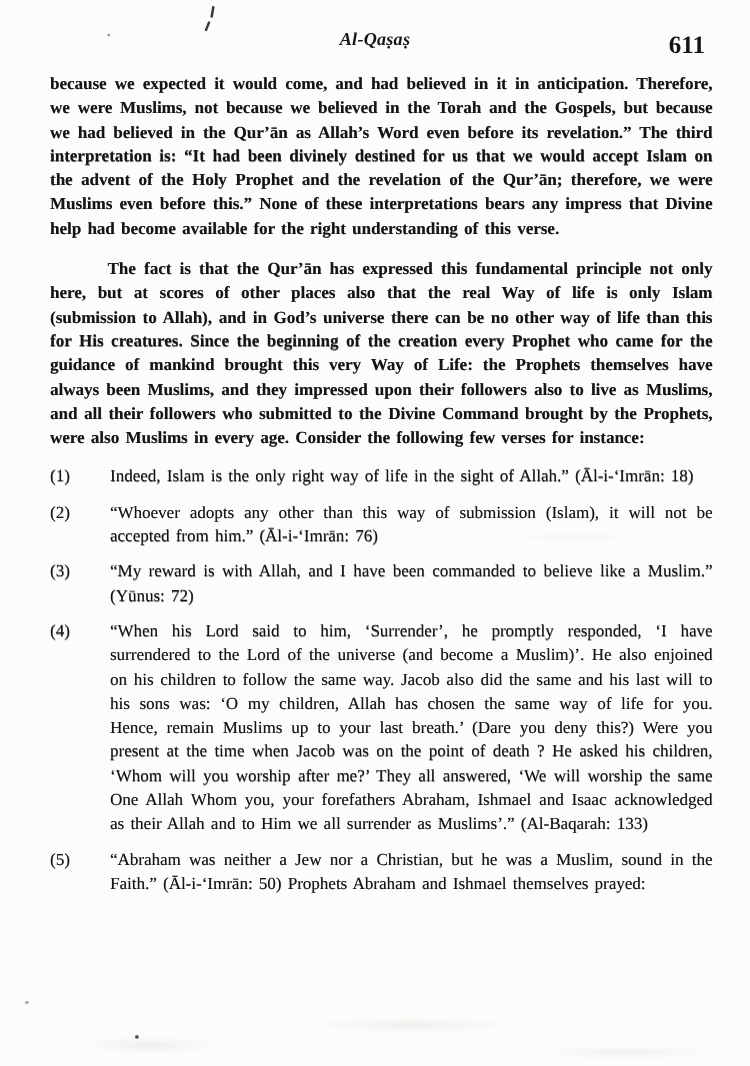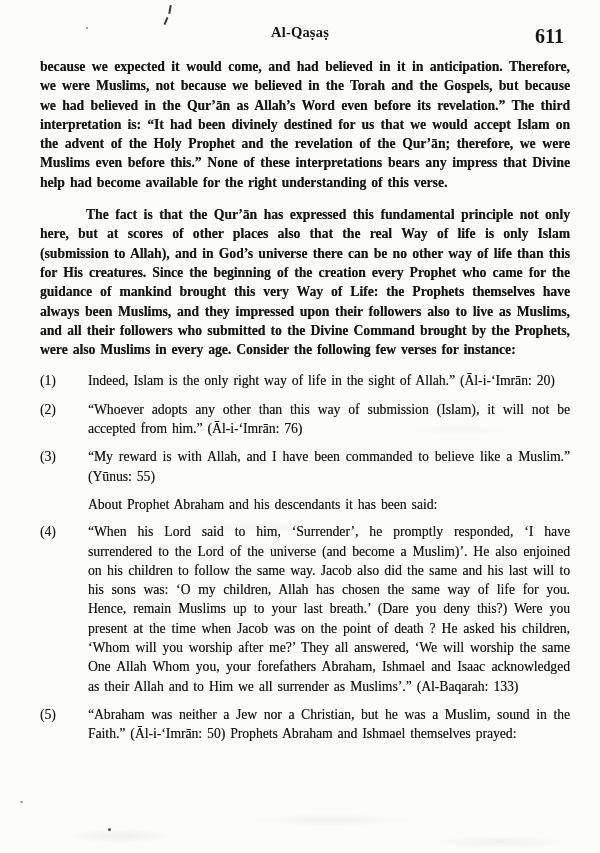--- a/index.html
+++ b/index.html
@@ -23,20 +23,21 @@
   }
   .page-header {
     position: absolute;
     top: 24px; left: 0; right: 0;
     height: 22px;
   }
   .running-title {
     position: absolute;
     left: 50%; transform: translateX(-50%);
     font-size: 14.5px;
+    font-style: italic;
     font-weight: bold;
     letter-spacing: 0.2px;
     white-space: nowrap;
   }
   .page-num {
     position: absolute;
     right: 36px; top: 1px;
     font-size: 20px;
     font-weight: bold;
   }
@@ -95,34 +96,33 @@
   </header>
 
   <main class="content">
 
     <p class="para">because we expected it would come, and had believed in it in anticipation. Therefore, we were Muslims, not because we believed in the Torah and the Gospels, but because we had believed in the Qur’ān as Allah’s Word even before its revelation.” The third interpretation is: “It had been divinely destined for us that we would accept Islam on the advent of the Holy Prophet and the revelation of the Qur’ān; therefore, we were Muslims even before this.” None of these interpretations bears any impress that Divine help had become available for the right understanding of this verse.</p>
 
     <p class="para first-line-indent">The fact is that the Qur’ān has expressed this fundamental principle not only here, but at scores of other places also that the real Way of life is only Islam (submission to Allah), and in God’s universe there can be no other way of life than this for His creatures. Since the beginning of the creation every Prophet who came for the guidance of mankind brought this very Way of Life: the Prophets themselves have always been Muslims, and they impressed upon their followers also to live as Muslims, and all their followers who submitted to the Divine Command brought by the Prophets, were also Muslims in every age. Consider the following few verses for instance:</p>
 
     <div class="verse-item">
       <span class="verse-num">(1)</span>
-      <p class="item-text">Indeed, Islam is the only right way of life in the sight of Allah.” (Āl-i-‘Imrān: 20)</p>
+      <p class="item-text">Indeed, Islam is the only right way of life in the sight of Allah.” (Āl-i-‘Imrān: 18)</p>
     </div>
 
     <div class="verse-item">
       <span class="verse-num">(2)</span>
       <p class="item-text">“Whoever adopts any other than this way of submission (Islam), it will not be accepted from him.” (Āl-i-‘Imrān: 76)</p>
     </div>
 
     <div class="verse-item">
       <span class="verse-num">(3)</span>
-      <p class="item-text">“My reward is with Allah, and I have been commanded to believe like a Muslim.” (Yūnus: 55)</p>
+      <p class="item-text">“My reward is with Allah, and I have been commanded to believe like a Muslim.” (Yūnus: 72)</p>
     </div>
 
-    <p class="interlude">About Prophet Abraham and his descendants it has been said:</p>
 
     <div class="verse-item">
       <span class="verse-num">(4)</span>
       <p class="item-text">“When his Lord said to him, ‘Surrender’, he promptly responded, ‘I have surrendered to the Lord of the universe (and become a Muslim)’. He also enjoined on his children to follow the same way. Jacob also did the same and his last will to his sons was: ‘O my children, Allah has chosen the same way of life for you. Hence, remain Muslims up to your last breath.’ (Dare you deny this?) Were you present at the time when Jacob was on the point of death ? He asked his children, ‘Whom will you worship after me?’ They all answered, ‘We will worship the same One Allah Whom you, your forefathers Abraham, Ishmael and Isaac acknowledged as their Allah and to Him we all surrender as Muslims’.” (Al-Baqarah: 133)</p>
     </div>
 
     <div class="verse-item">
       <span class="verse-num">(5)</span>
       <p class="item-text">“Abraham was neither a Jew nor a Christian, but he was a Muslim, sound in the Faith.” (Āl-i-‘Imrān: 50) Prophets Abraham and Ishmael themselves prayed:</p>
     </div>

